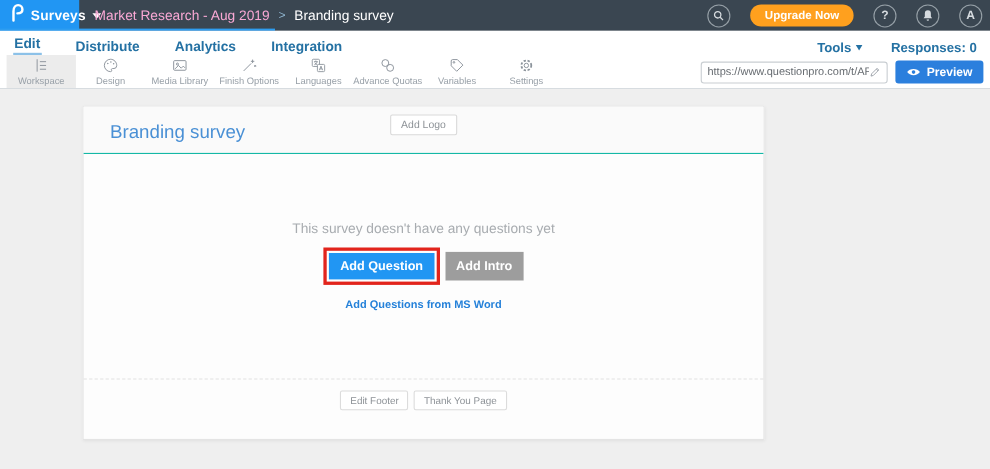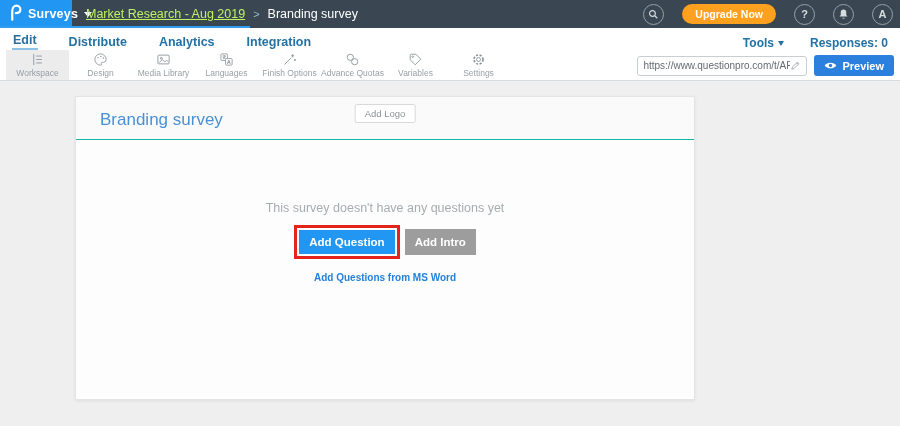--- a/index.html
+++ b/index.html
@@ -8,21 +8,21 @@
 
   
   .topbar { position:relative; height:28px; background:#3a4651;
     display:flex; align-items:center; }
   .logo-block { width:72px; height:28px; background:#2196f3;
     display:flex; align-items:center; gap:6px; padding:0 9px; flex:0 0 auto; }
   .logo-block .app-label { color:#fff; font-size:12.5px; font-weight:bold; letter-spacing:.2px; }
   .caret-down { width:0; height:0; border-left:4px solid transparent;
     border-right:4px solid transparent; border-top:5px solid #fff; margin-top:1px; }
   .breadcrumb { display:flex; align-items:center; gap:8px; margin-left:14px; font-size:12.5px; }
-  .crumb-parent { color:#bef264;text-decoration:underline; }
+  .crumb-parent { color:#f9a8d4; }
   .crumb-sep { color:#92b9d3; font-size:11px; }
   .crumb-current { color:#ffffff; }
   .topbar-right { position:absolute; right:7px; top:0; height:28px;
     display:flex; align-items:center; gap:18px; }
   .circle-btn { width:21px; height:21px; border:1.5px solid #97a1a8; border-radius:50%;
     display:flex; align-items:center; justify-content:center; color:#d7dce0;
     font-size:11px; font-weight:bold; cursor:pointer; }
   .upgrade-btn { height:20px; border-radius:10px; background:#ffa01e; border:none;
     color:#fff; font-weight:bold; font-size:10.5px; padding:0 13px; cursor:pointer;
     font-family:"Liberation Sans", sans-serif; }
@@ -160,35 +160,35 @@
   </div>
   <div class="tool-item">
     <svg width="15" height="15" viewBox="0 0 24 24" stroke="#8b939b" stroke-width="1.4" fill="none">
       <rect x="3" y="5" width="18" height="14" rx="1.5"></rect>
       <circle cx="8.5" cy="10" r="1.5"></circle>
       <path d="M5 17 l5-5 4 4 3-3 2.5 2.5"></path>
     </svg>
     <span class="tool-label">Media Library</span>
   </div>
   <div class="tool-item">
+    <svg width="15" height="15" viewBox="0 0 24 24" stroke="#8b939b" stroke-width="1.4" fill="none">
+      <path d="M4 20 L15 9"></path>
+      <path d="M17 3.5 v5 M14.5 6 h5"></path>
+      <path d="M19.5 11.5 l2.5 2.5 M22 11.5 l-2.5 2.5"></path>
+    </svg>
+    <span class="tool-label">Finish Options</span>
+  </div>
+  <div class="tool-item">
     <svg width="15" height="15" viewBox="0 0 24 24" stroke="#8b939b" stroke-width="1.3" fill="none">
       <rect x="3" y="3" width="10.5" height="10.5" rx="1.5"></rect>
       <path d="M5.5 6.5 h5.5 M8.2 4.8 v1.7 M6 11 c1.8-.4 3.6-2 4-4.5 M10.5 11 c-1.8-.4-3.2-1.8-3.8-3"></path>
       <rect x="10.5" y="10.5" width="10.5" height="10.5" rx="1.5" fill="#ffffff"></rect>
       <path d="M13.3 19 l2.4-6 2.4 6 M14.1 17 h3.2"></path>
     </svg>
     <span class="tool-label">Languages</span>
-  </div>
-  <div class="tool-item">
-    <svg width="15" height="15" viewBox="0 0 24 24" stroke="#8b939b" stroke-width="1.4" fill="none">
-      <path d="M4 20 L15 9"></path>
-      <path d="M17 3.5 v5 M14.5 6 h5"></path>
-      <path d="M19.5 11.5 l2.5 2.5 M22 11.5 l-2.5 2.5"></path>
-    </svg>
-    <span class="tool-label">Finish Options</span>
   </div>
   <div class="tool-item">
     <svg width="15" height="15" viewBox="0 0 24 24" stroke="#8b939b" stroke-width="1.4" fill="none">
       <circle cx="8.5" cy="8.5" r="5"></circle>
       <circle cx="15.5" cy="15.5" r="5"></circle>
     </svg>
     <span class="tool-label">Advance Quotas</span>
   </div>
   <div class="tool-item">
     <svg width="15" height="15" viewBox="0 0 24 24" stroke="#8b939b" stroke-width="1.4" fill="none">
@@ -230,14 +230,18 @@
     <div class="card-body">
       <div class="empty-message">This survey doesn't have any questions yet</div>
       <div class="btn-row">
         <span class="red-highlight">
           <button class="add-question-btn">Add Question</button>
         </span>
         <button class="add-intro-btn">Add Intro</button>
       </div>
       <a class="msword-link">Add Questions from MS Word</a>
     </div>
+    <div class="card-footer">
+      <button class="footer-btn">Edit Footer</button>
+      <button class="footer-btn">Thank You Page</button>
+    </div>
   </div>
 </div>
 
 </body></html>

